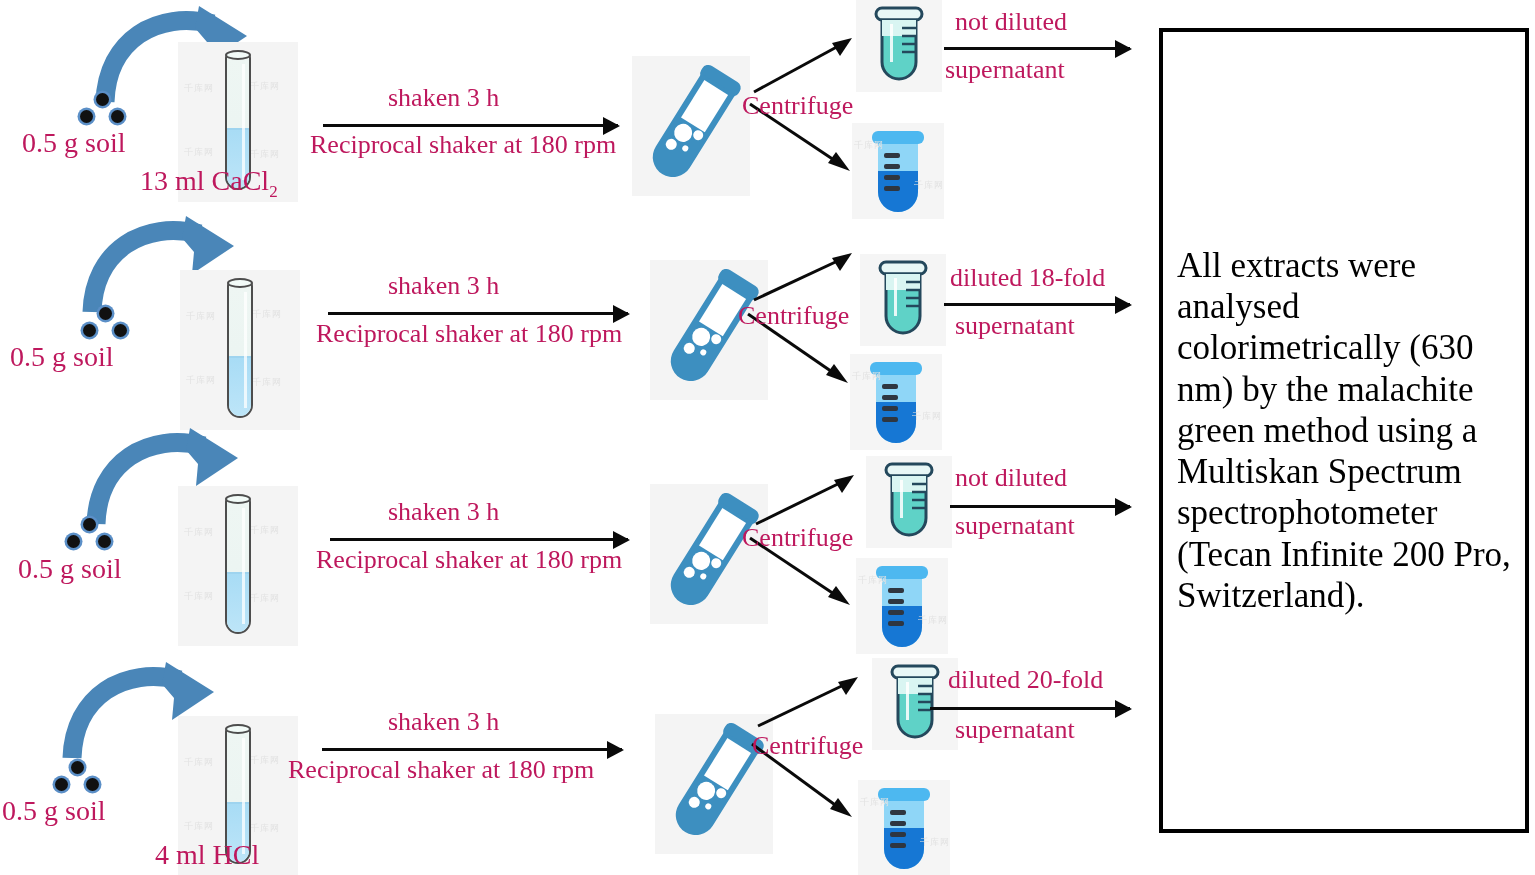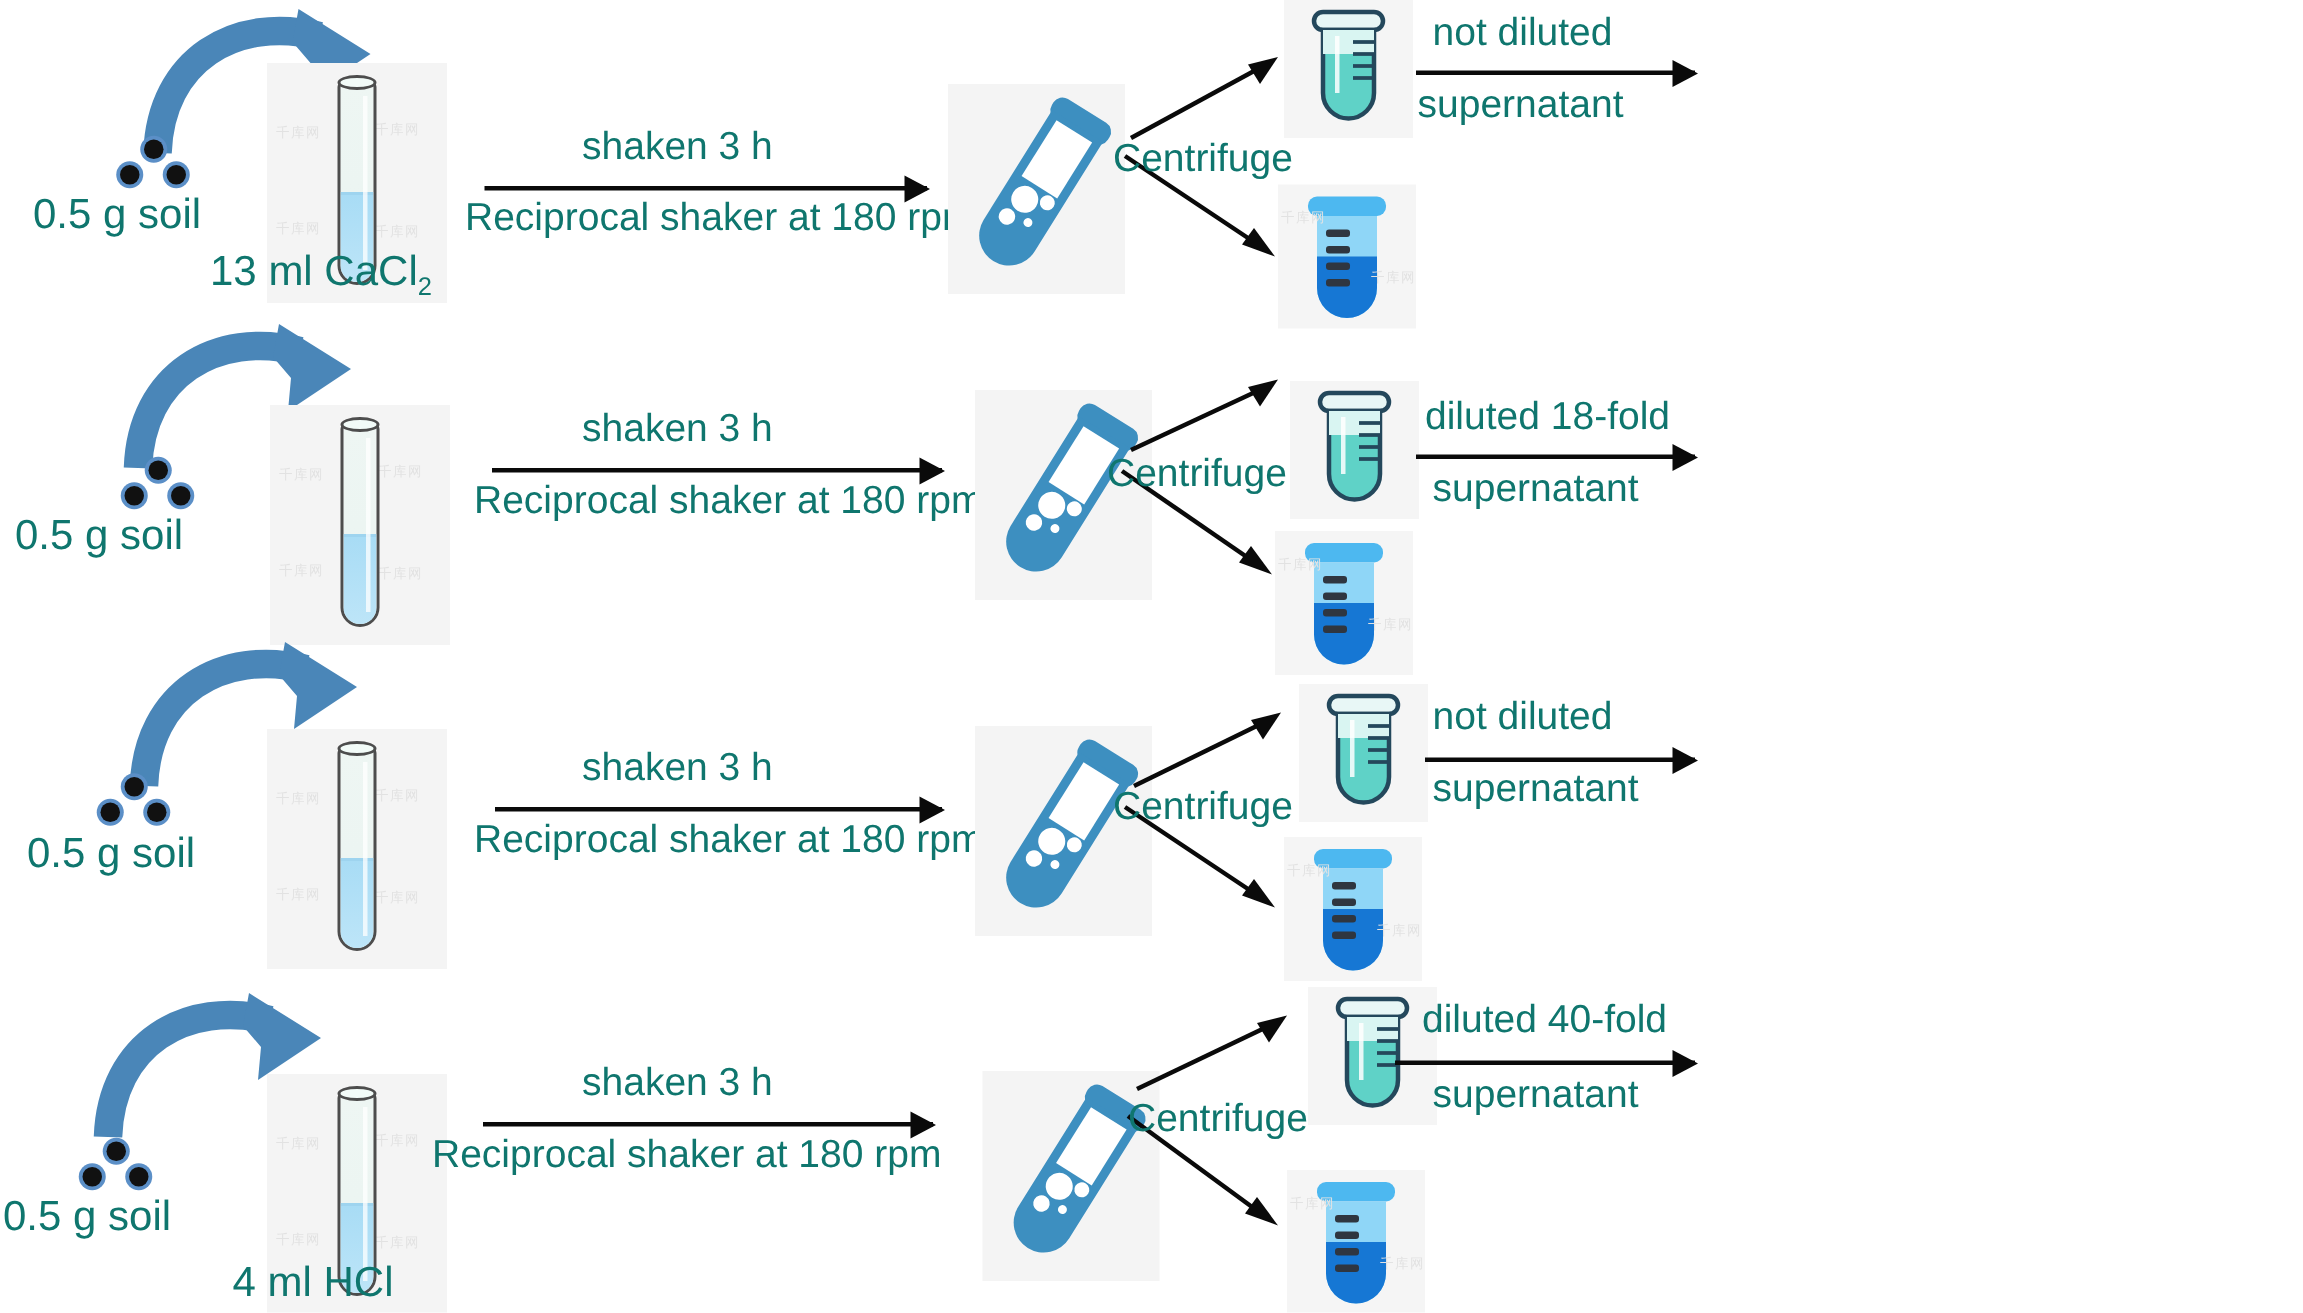--- a/index.html
+++ b/index.html
@@ -8,22 +8,22 @@
     font-family:"Liberation Sans", sans-serif;
     color:#000;
     overflow:hidden;
   }
   #stage{position:relative;width:1535px;height:875px;background:#fff;}
 
   
   .abs{position:absolute;}
   .lbl{
     position:absolute;
-    font-family:Liberation Sans, sans-serif;
-    color:#0f766e;
+    font-family:Liberation Serif, serif;
+    color:#be185d;
     white-space:nowrap;
     line-height:1.05;
   }
   .lbl-28{font-size:28px;}
   .lbl-26{font-size:26px;}
   .sub{font-size:17px;vertical-align:sub;}
 
   
   .soil{position:absolute;width:56px;height:40px;}
   .soil i{
@@ -476,35 +476,38 @@
         <g stroke="#24485c" stroke-width="2.5">
           <line x1="46" y1="28" x2="60" y2="28"></line>
           <line x1="46" y1="36" x2="60" y2="36"></line>
           <line x1="46" y1="44" x2="60" y2="44"></line>
           <line x1="46" y1="52" x2="60" y2="52"></line>
         </g>
         <rect x="34" y="24" width="3" height="38" fill="#ffffff" opacity="0.85"></rect>
       </svg>
     </div>
 
-    <div class="lbl lbl-26" style="left:948px;top:18px;">diluted 40-fold</div>
+    <div class="lbl lbl-26" style="left:948px;top:18px;">diluted 20-fold</div>
     <div class="harrow" style="left:930px;top:59px;width:200px;"></div>
     <div class="lbl lbl-26" style="left:955px;top:68px;">supernatant</div>
 
     <div class="ptube" style="left:858px;top:132px;">
       <svg viewBox="0 0 92 96">
         <rect x="20" y="8" width="52" height="13" rx="6" fill="#4db8f0"></rect>
         <path d="M26,21 h40 v48 a20,20 0 0 1 -40,0 Z" fill="#8fd6f7"></path>
         <path d="M26,48 h40 v21 a20,20 0 0 1 -40,0 Z" fill="#1677d4"></path>
         <g fill="#2f3640">
           <rect x="32" y="30" width="16" height="5" rx="2"></rect>
           <rect x="32" y="41" width="16" height="5" rx="2"></rect>
           <rect x="32" y="52" width="16" height="5" rx="2"></rect>
           <rect x="32" y="63" width="16" height="5" rx="2"></rect>
         </g>
       </svg>
       <span class="wm" style="left:2px;top:16px;">千库网</span>
       <span class="wm" style="left:62px;top:56px;">千库网</span>
     </div>
   </div>
 
+  <div class="infobox" style="left:1159px;top:28px;width:370px;height:805px;display:flex;align-items:center;">
+    <p>All extracts were analysed colorimetrically (630 nm) by the malachite green method using a Multiskan Spectrum spectrophotometer (Tecan Infinite 200 Pro, Switzerland).</p>
+  </div>
 
 </div>
 
 </body></html>

